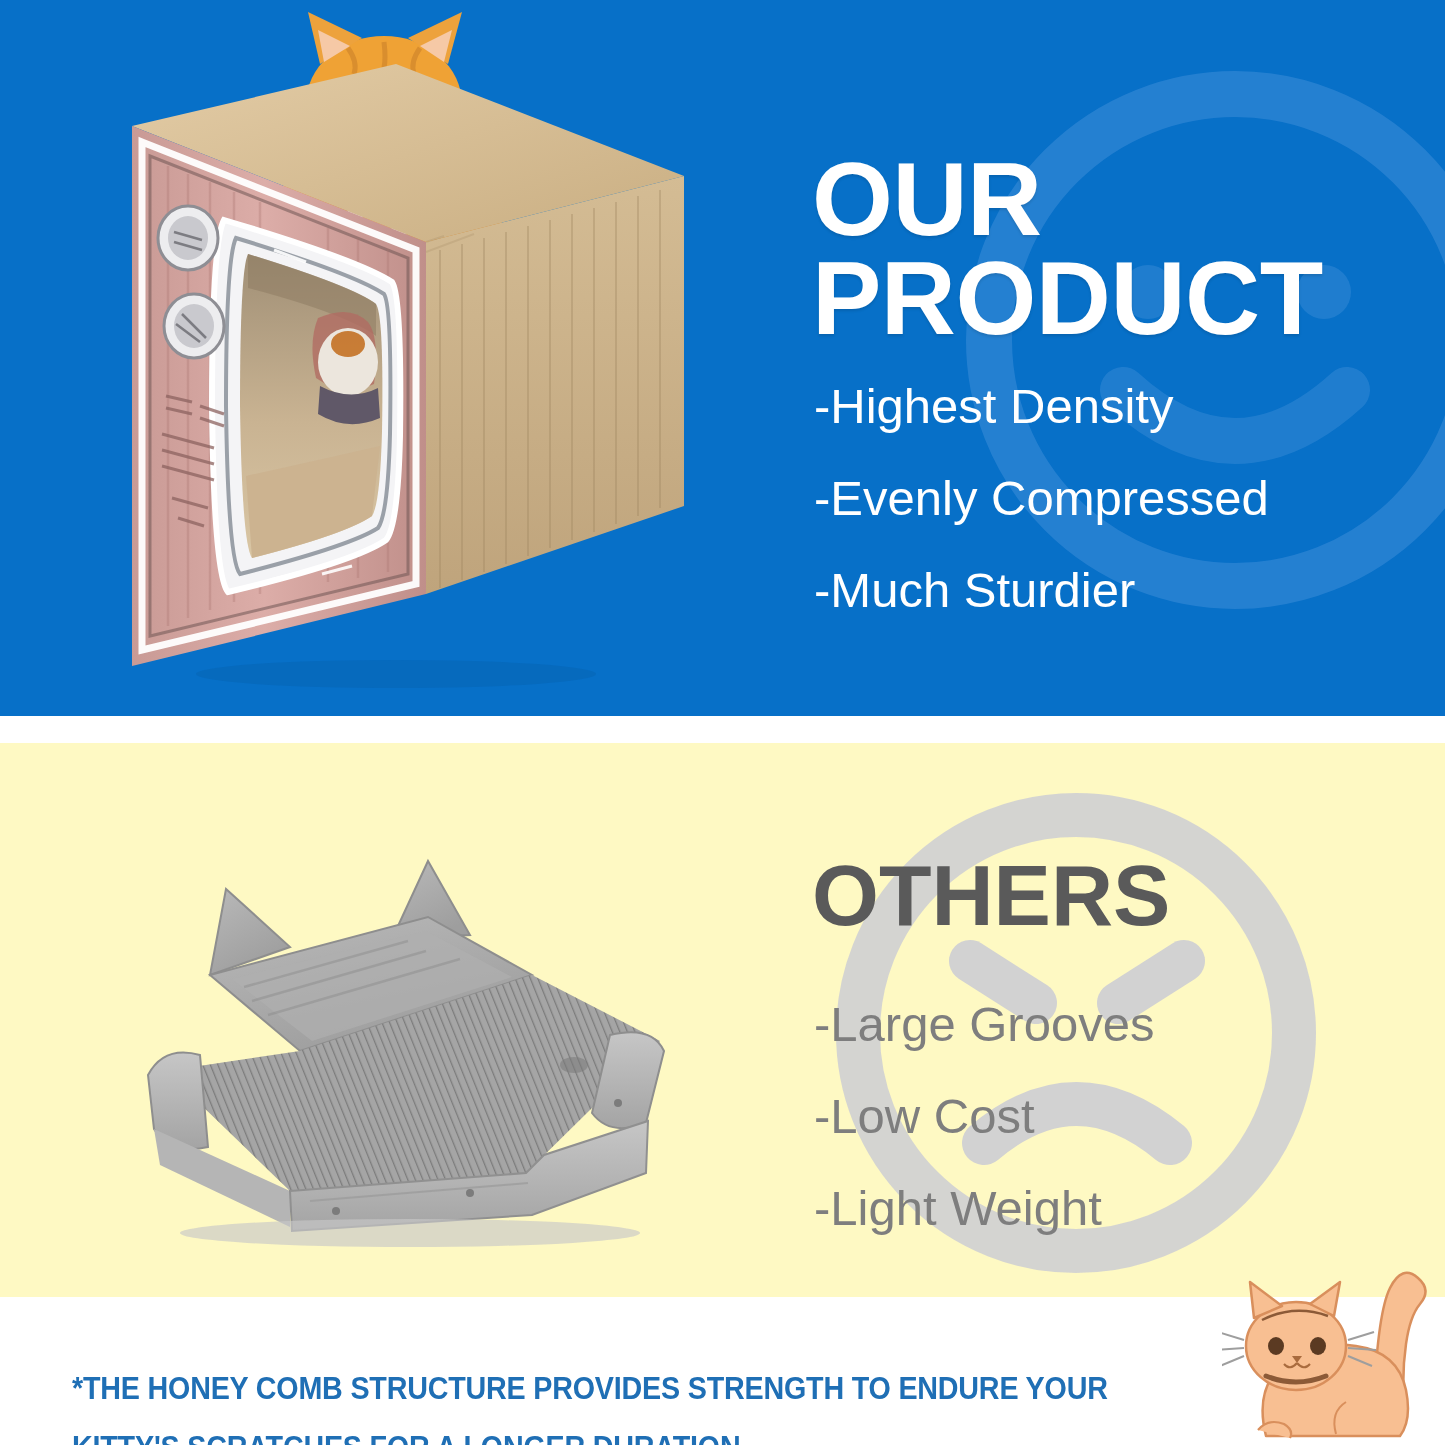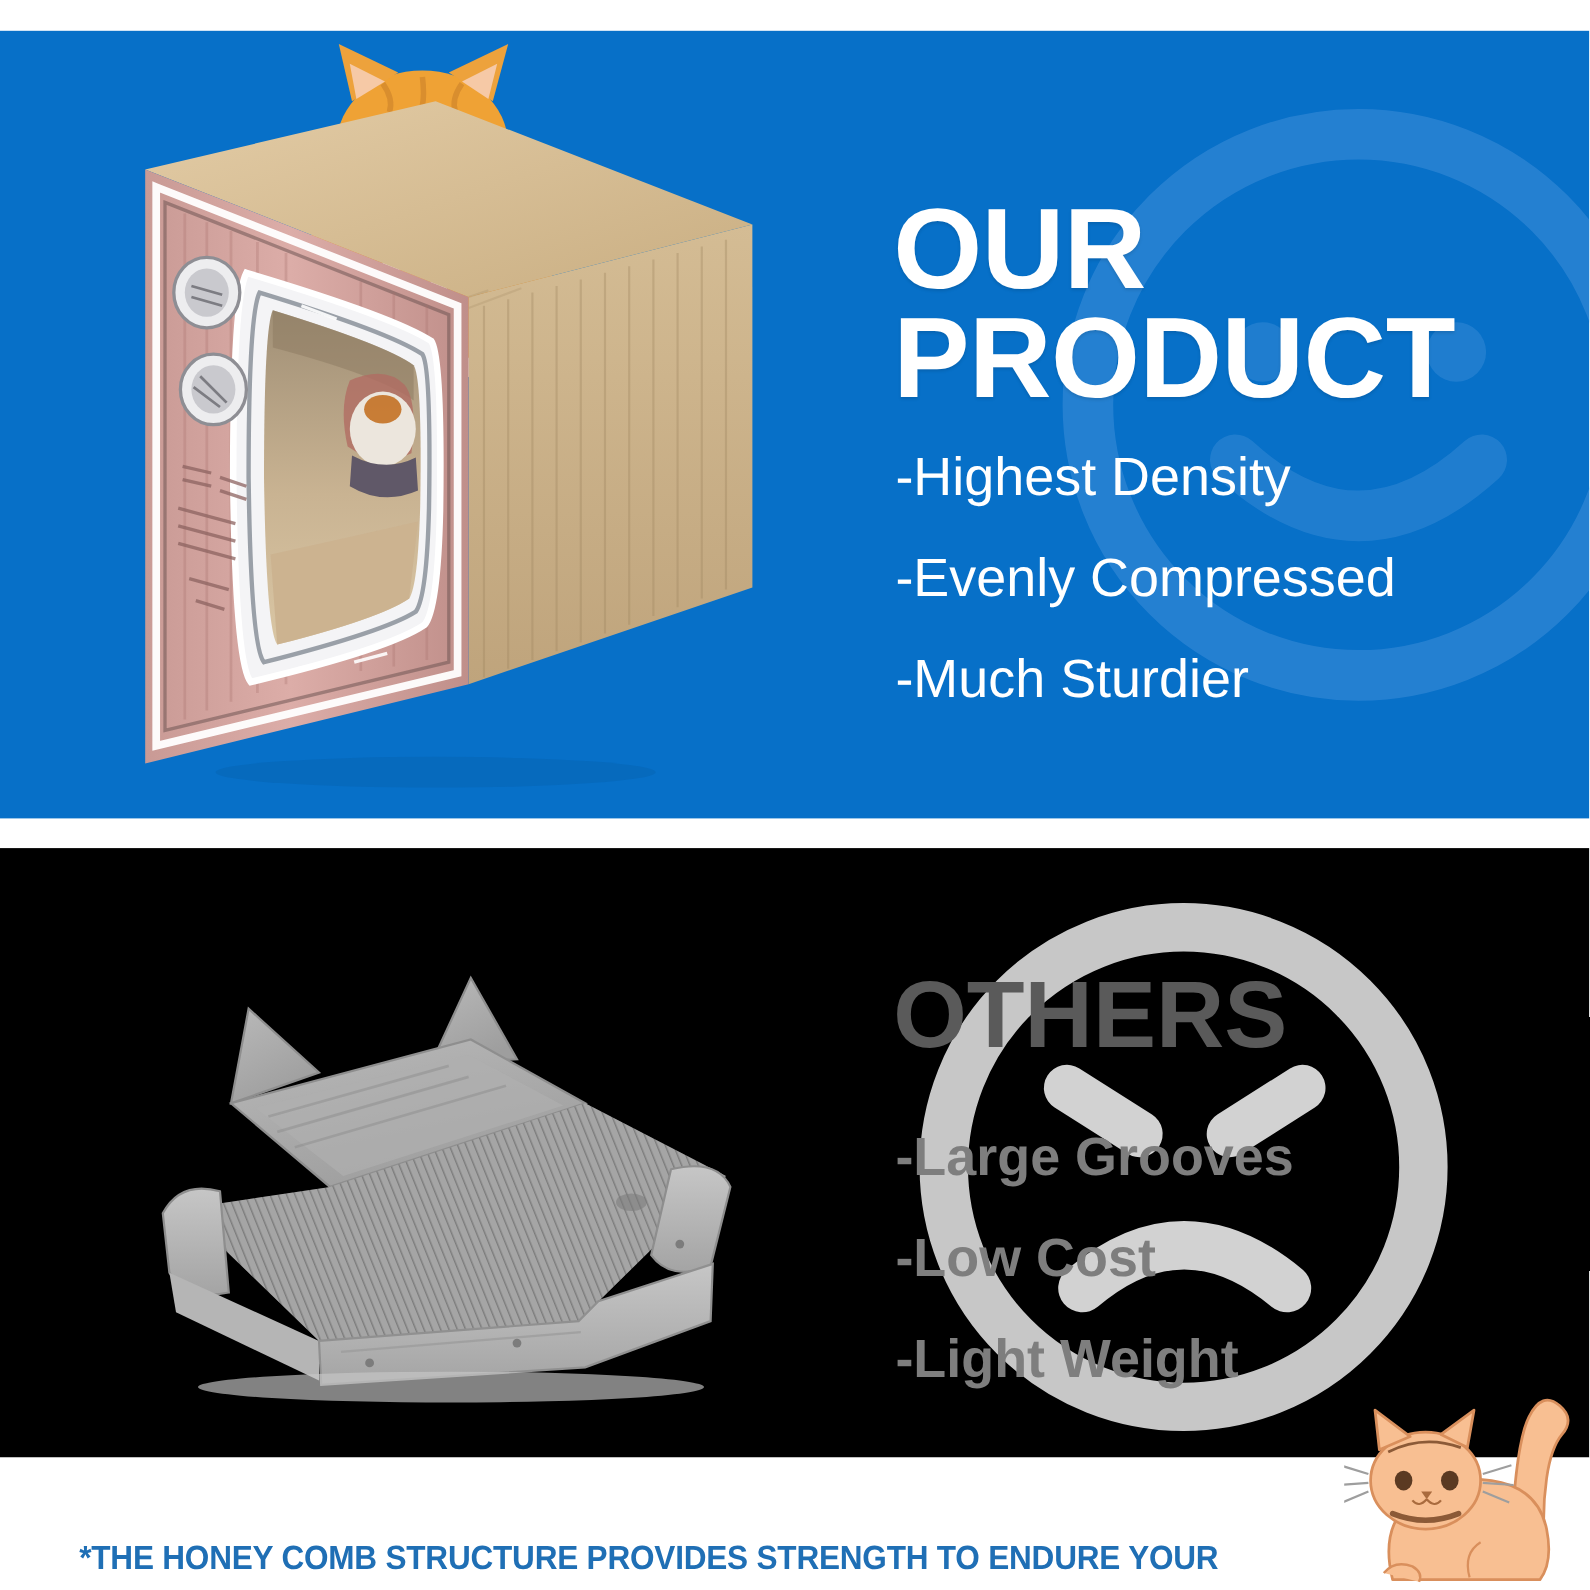--- a/index.html
+++ b/index.html
@@ -6,23 +6,23 @@
   body{
     width:1445px;height:1445px;
     background:#ffffff;
     font-family:"Liberation Sans","DejaVu Sans",sans-serif;
     overflow:hidden;
     position:relative;
   }
   .infographic{position:relative;width:1445px;height:1445px;overflow:hidden;background:#fff;}
 
   
-  .panel{position:absolute;left:0;width:1445px;overflow:hidden;margin-top:28px;}
+  .panel{position:absolute;left:0;width:1445px;overflow:hidden;}
   .panel-product{top:0;height:716px;background:#0770C8;}
-  .panel-others{top:743px;height:554px;background:#000000;}
+  .panel-others{top:743px;height:554px;background:#fef9c3;}
   .panel-footnote{top:1297px;height:148px;background:#ffffff;}
 
   
   .wm{position:absolute;pointer-events:none;}
   .wm-smiley{right:-70px;top:60px;width:560px;height:560px;}
 
   
   .text-col{position:absolute;left:812px;}
   .headline{
     font-weight:bold;letter-spacing:-0.5px;line-height:0.95;
@@ -289,21 +289,21 @@
       <circle cx="330" cy="338" r="4" fill="#7C7C7C"></circle>
       <circle cx="478" cy="248" r="4" fill="#7C7C7C"></circle>
 
       <ellipse cx="434" cy="210" rx="14" ry="8" fill="#7A7A7A" opacity="0.55"></ellipse>
 
       <ellipse cx="270" cy="378" rx="230" ry="14" fill="#C8C8C8" opacity="0.65"></ellipse>
     </svg>
 
     <h2 class="text-col headline headline-others" style="top:112px;">OTHERS</h2>
 
-    <ul class="bullets bullets-others" style="top:257px;font-weight:bold;">
+    <ul class="bullets bullets-others" style="top:257px;">
       <li>-Large Grooves</li>
       <li>-Low Cost</li>
       <li>-Light Weight</li>
     </ul>
   </section>
 
   <section class="panel panel-footnote">
     <p class="footnote" style="position:absolute;left:72px;top:31px;">*THE HONEY COMB STRUCTURE PROVIDES STRENGTH TO ENDURE YOUR KITTY'S SCRATCHES FOR A LONGER DURATION.</p>
   </section>
 

